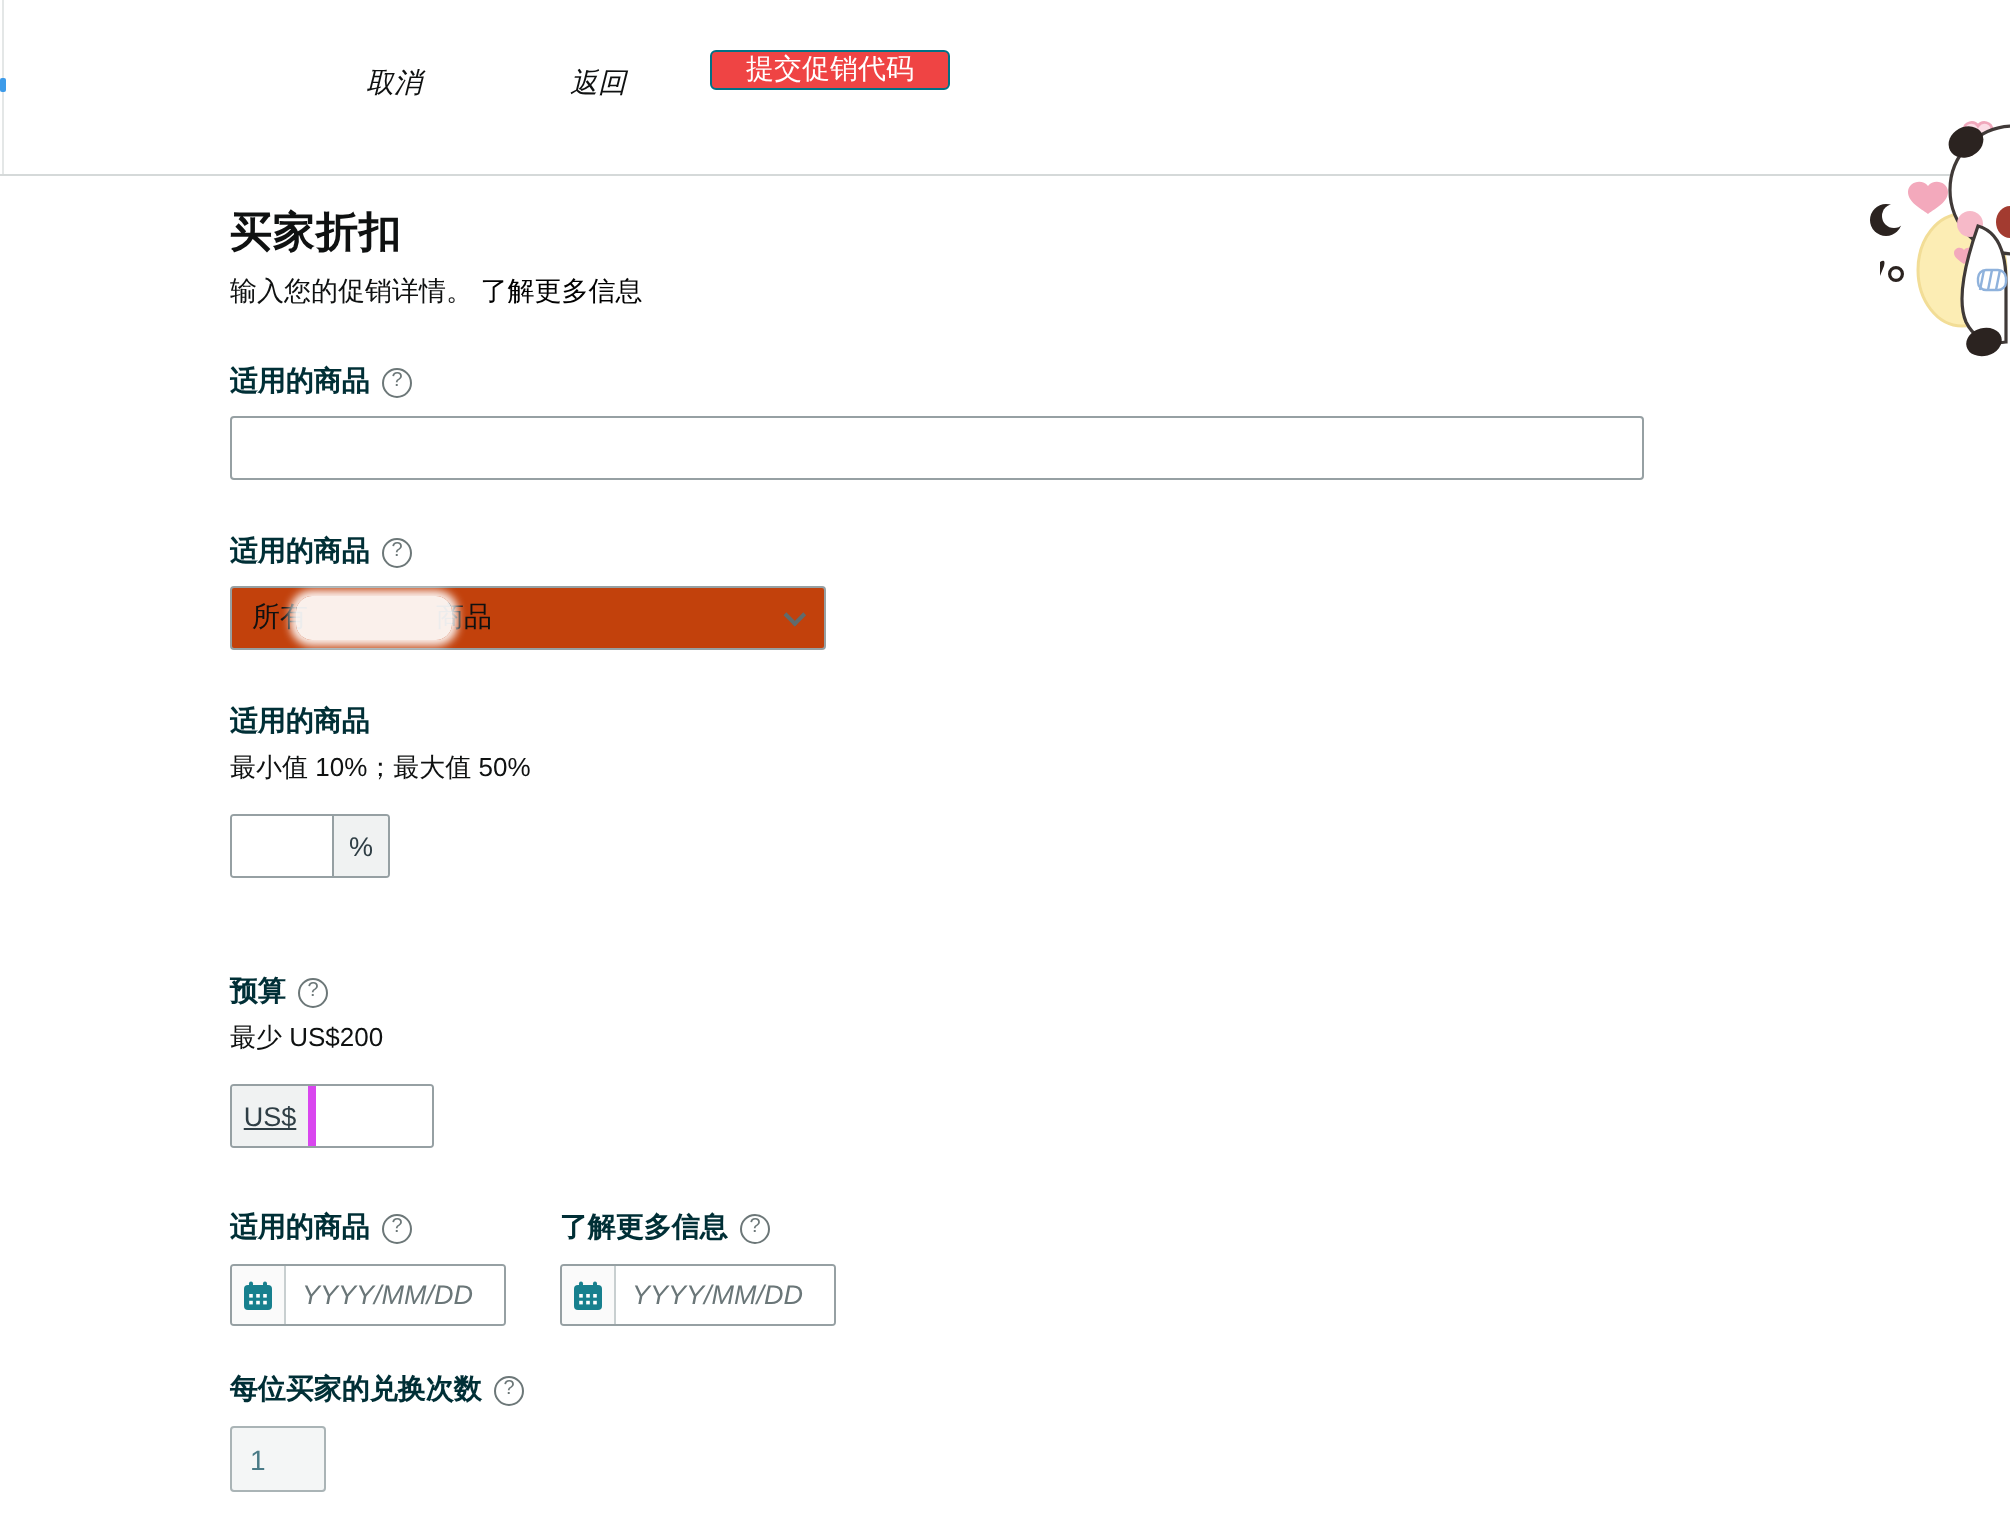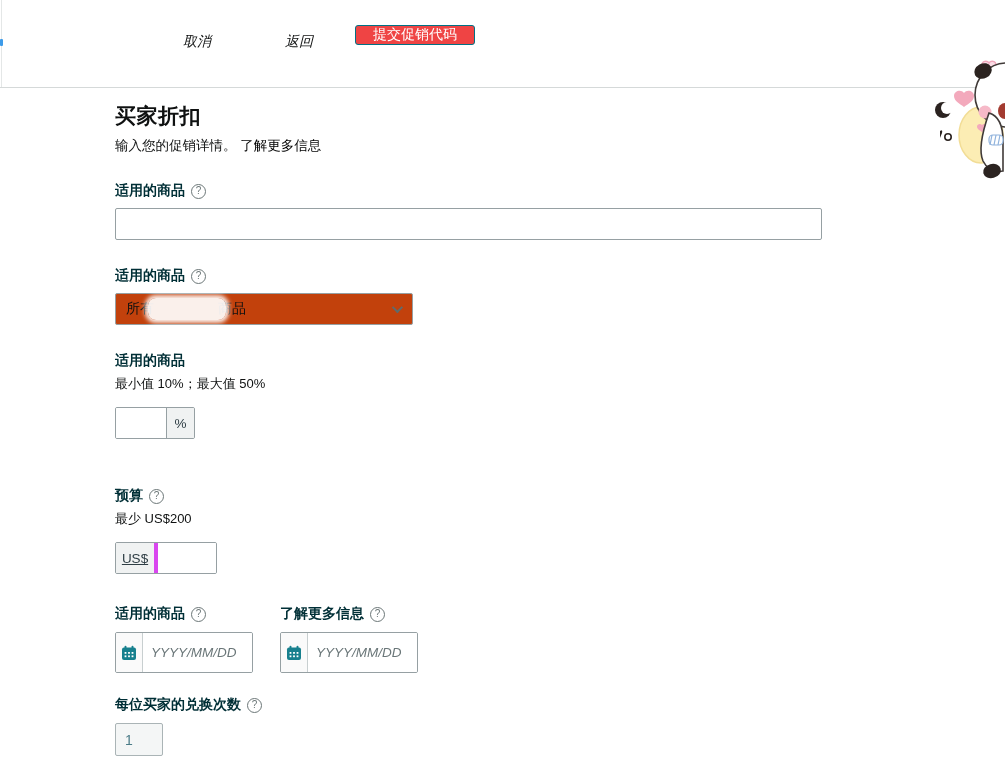--- a/index.html
+++ b/index.html
@@ -65,21 +65,21 @@
   .affix { display:flex; align-items:center; justify-content:center;
     background:#f0f2f2; font-size:13.5px; color:#2f3e45; padding:0 8px; }
   .discount-input { width:50px; }
   .pct { border-left:1px solid #96a0a3; width:28px; }
   .cur { border-right:4px solid #d946ef; width:42px;text-decoration:underline; }
   .budget-input { width:58px; }
 
   
   .dates-row { display:flex; gap:27px; margin-top:31px; }
   .date-col .flabel { margin-bottom:9px; }
-  .date-group { display:flex; width:138px; height:41px;
+  .date-group { display:flex; width:138px; height:31px;
     border:1px solid #96a0a3; border-radius:2px; overflow:hidden; background:#fff; }
   .cal-btn { width:27px; background:#fafafa; border:none;
     border-right:1px solid #c8cfd0; display:flex; align-items:center;
     justify-content:center; cursor:pointer; }
   .date-input { flex:1; min-width:0; border:none; outline:none; padding:0 8px;
     font-size:13.5px; font-style:italic; color:#3c4a4e; }
   .date-input::placeholder { color:#6a7678; font-style:italic; }
 
   
   .redeem-input { display:block; margin-top:9px; width:48px; height:33px;

